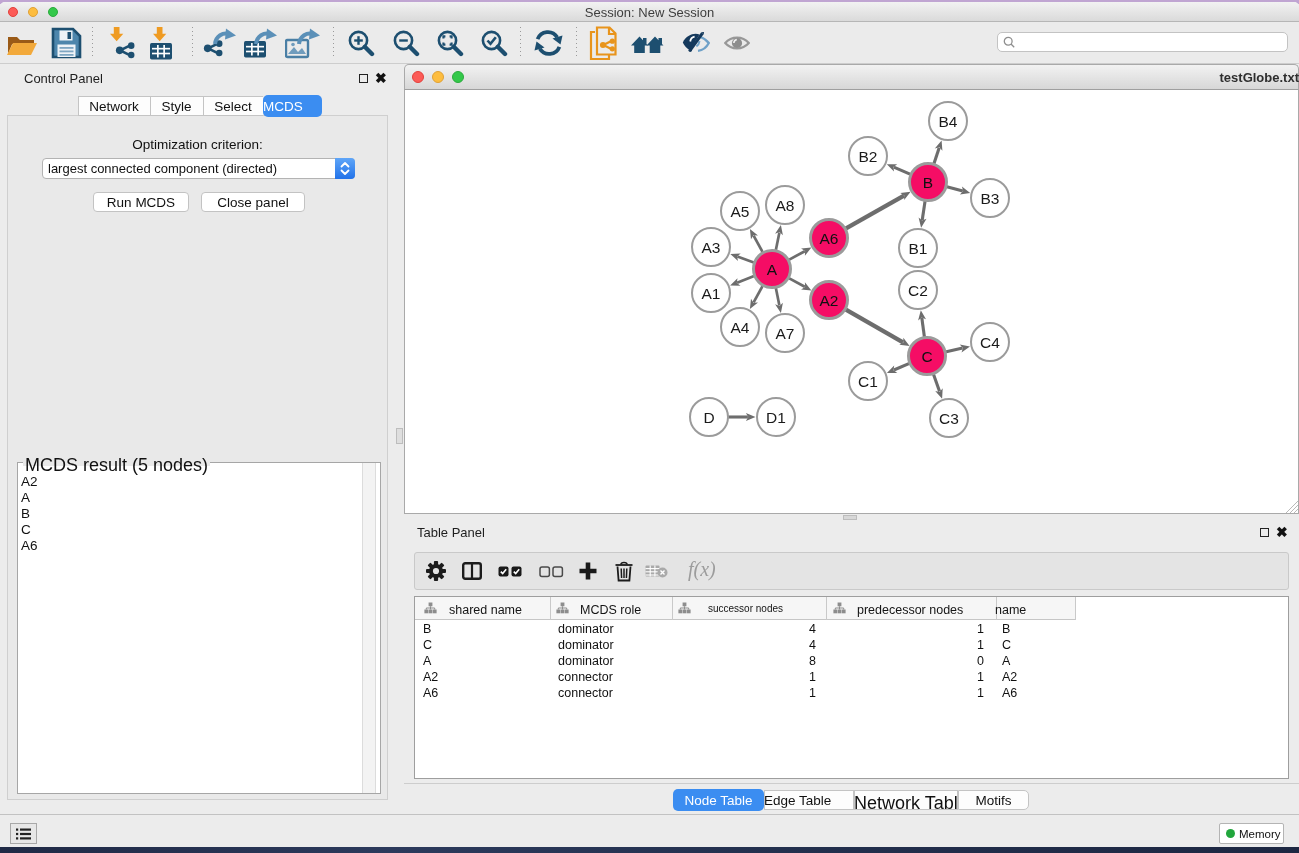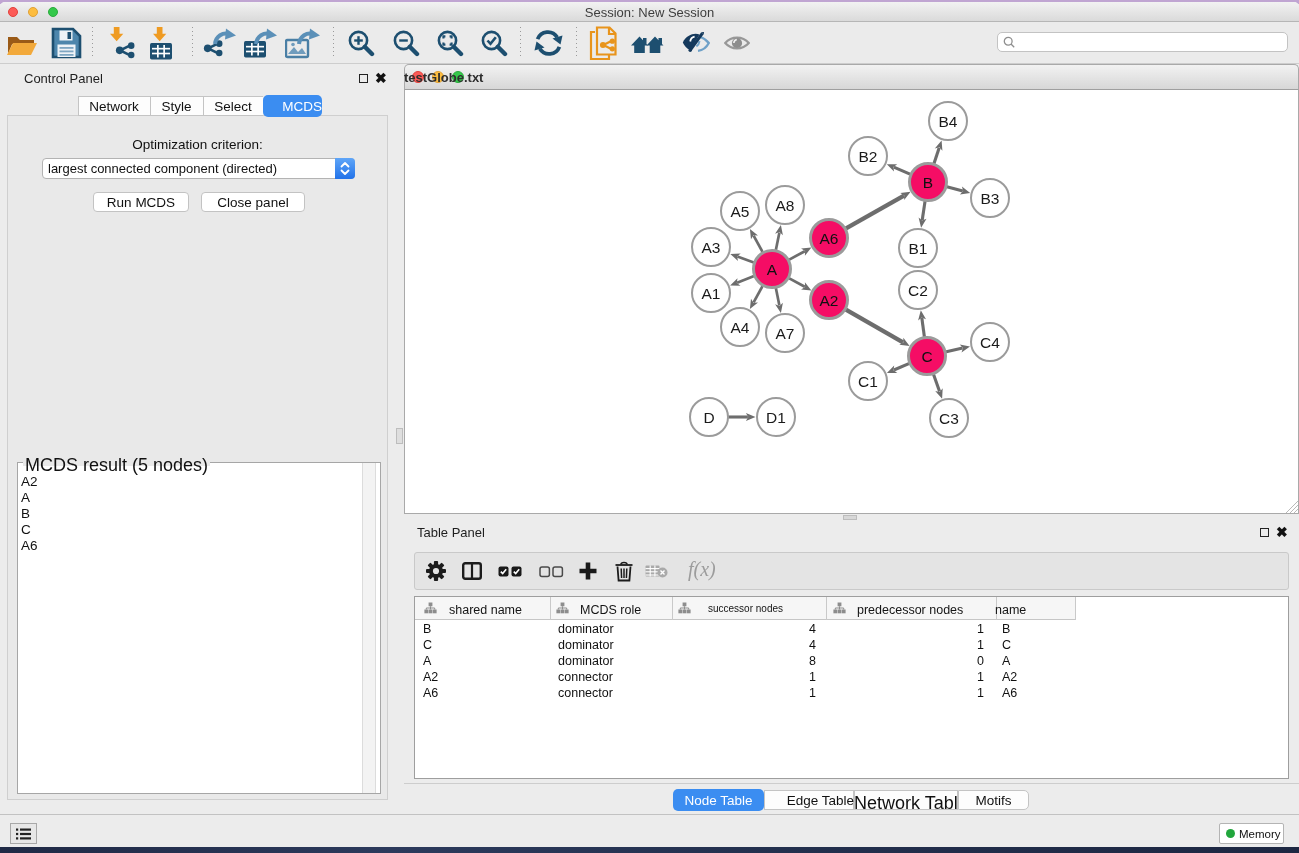--- a/index.html
+++ b/index.html
@@ -178,21 +178,21 @@
 <div class="abs" style="left:359px;top:73.5px;width:9px;height:9px;border:1.6px solid #222"></div>
 <div class="txt" style="left:375px;top:70px;font-size:14px;font-weight:bold;color:#111">✖</div>
 <div class="abs" style="left:7px;top:115px;width:381px;height:685px;background:#e9e9e9;border:1px solid #cfcfcf"></div>
 <div class="abs" style="left:78px;top:96px;width:72px;height:20px;background:#fdfdfd;border:1px solid #c4c4c4;border-right:none"></div>
 <div class="txt" style="left:78px;top:99px;width:72px;text-align:center;font-size:13.5px;color:#111">Network</div>
 <div class="abs" style="left:150px;top:96px;width:53px;height:20px;background:#fdfdfd;border:1px solid #c4c4c4;border-right:none"></div>
 <div class="txt" style="left:150px;top:99px;width:53px;text-align:center;font-size:13.5px;color:#111">Style</div>
 <div class="abs" style="left:203px;top:96px;width:60px;height:20px;background:#fdfdfd;border:1px solid #c4c4c4;border-right:none"></div>
 <div class="txt" style="left:203px;top:99px;width:60px;text-align:center;font-size:13.5px;color:#111">Select</div>
 <div class="abs" style="left:263px;top:95px;width:59px;height:22px;background:#3b8df1;border-radius:5px"></div>
-<div class="txt" style="left:263px;top:99px;width:59px;text-align:right;font-size:13.5px;color:#fff">MCDS</div>
+<div class="txt" style="left:263px;top:99px;width:59px;text-align:left;font-size:13.5px;color:#fff">MCDS</div>
 <div class="txt" style="left:7px;top:137px;width:381px;text-align:center;font-size:13.5px;color:#111">Optimization criterion:</div>
 <div class="abs" style="left:42px;top:158px;width:313px;height:21px;background:#fff;border:1px solid #b3b3b3;border-radius:4px"></div>
 <div class="txt" style="left:48px;top:161px;font-size:13px;color:#111">largest connected component (directed)</div>
 <div class="abs" style="left:335px;top:158px;width:20px;height:21px;background:linear-gradient(#5fa6f8,#2272e9);border-radius:0 4px 4px 0"></div>
 <svg class="abs" style="left:338px;top:161px" width="14" height="15" viewBox="0 0 14 15">
     <path d="M3.5 5.5 L7 2 L10.5 5.5" fill="none" stroke="#fff" stroke-width="1.8" stroke-linecap="round" stroke-linejoin="round"></path>
     <path d="M3.5 9.5 L7 13 L10.5 9.5" fill="none" stroke="#fff" stroke-width="1.8" stroke-linecap="round" stroke-linejoin="round"></path>
   </svg>
 <div class="abs" style="left:93px;top:192px;width:96px;height:20px;background:#fff;border:1px solid #c3c3c3;border-radius:4px"></div>
 <div class="txt" style="left:93px;top:195px;width:96px;text-align:center;font-size:13.5px;color:#111">Run MCDS</div>
@@ -204,21 +204,21 @@
 <div class="txt" style="left:21px;top:474px;font-size:13.5px;color:#111">A2</div>
 <div class="txt" style="left:21px;top:490px;font-size:13.5px;color:#111">A</div>
 <div class="txt" style="left:21px;top:506px;font-size:13.5px;color:#111">B</div>
 <div class="txt" style="left:21px;top:522px;font-size:13.5px;color:#111">C</div>
 <div class="txt" style="left:21px;top:538px;font-size:13.5px;color:#111">A6</div>
 <div class="abs" style="left:396px;top:428px;width:7px;height:16px;background:#dedede;border:1px solid #bdbdbd"></div>
 <div class="abs" style="left:404px;top:64px;width:895px;height:26px;background:linear-gradient(#f2f2f2,#d7d7d7);border:1px solid #a9a9a9;border-bottom:1px solid #9f9f9f;border-radius:5px 5px 0 0"></div>
 <div class="abs" style="left:412px;top:71px;width:12px;height:12px;border-radius:50%;background:#fc5b57;border:0.5px solid #e2413c"></div>
 <div class="abs" style="left:432px;top:71px;width:12px;height:12px;border-radius:50%;background:#fdbd3f;border:0.5px solid #e0a135"></div>
 <div class="abs" style="left:452px;top:71px;width:12px;height:12px;border-radius:50%;background:#34c84a;border:0.5px solid #2bab3d"></div>
-<div class="txt" style="left:404px;top:70px;width:895px;text-align:left;font-size:13px;font-weight:bold;color:#2e2e2e">testGlobe.txt</div>
+<div class="txt" style="left:404px;top:70px;width:895px;text-align:right;font-size:13px;font-weight:bold;color:#2e2e2e">testGlobe.txt</div>
 <div class="abs" style="left:404px;top:90px;width:895px;height:424px;background:#fff;border-left:1px solid #a9a9a9;border-right:1px solid #a9a9a9;border-bottom:1px solid #a9a9a9"></div>
 <svg class="abs" style="left:1284px;top:499px" width="14" height="14" viewBox="0 0 14 14">
     <g stroke="#b9b9b9" stroke-width="1">
       <line x1="2" y1="14" x2="14" y2="2"></line>
       <line x1="6" y1="14" x2="14" y2="6"></line>
       <line x1="10" y1="14" x2="14" y2="10"></line>
     </g>
   </svg>
 <svg style="position:absolute;left:404px;top:90px" width="895" height="423" viewBox="404 90 895 423">
     <line x1="764.0" y1="254.6" x2="753.6" y2="235.6" stroke="#6d6d6d" stroke-width="2.7"></line>
@@ -447,21 +447,21 @@
 <div class="txt" style="left:1002px;top:670px;font-size:12.5px;color:#111">A2</div>
 <div class="txt" style="left:423px;top:686px;font-size:12.5px;color:#111">A6</div>
 <div class="txt" style="left:558px;top:686px;font-size:12.5px;color:#111">connector</div>
 <div class="txt" style="left:716px;top:686px;width:100px;text-align:right;font-size:12.5px;color:#111">1</div>
 <div class="txt" style="left:884px;top:686px;width:100px;text-align:right;font-size:12.5px;color:#111">1</div>
 <div class="txt" style="left:1002px;top:686px;font-size:12.5px;color:#111">A6</div>
 <div class="abs" style="left:404px;top:783px;width:895px;height:1px;background:#cdcdcd"></div>
 <div class="abs" style="left:673px;top:789px;width:91px;height:22px;background:#3b8df1;border-radius:5px"></div>
 <div class="txt" style="left:673px;top:793px;width:91px;text-align:center;font-size:13.5px;color:#fff">Node Table</div>
 <div class="abs" style="left:764px;top:790px;width:90px;height:20px;background:#fdfdfd;border:1px solid #c4c4c4;"></div>
-<div class="txt" style="left:764px;top:793px;width:90px;text-align:right;font-size:13.5px;color:#111">Edge Table</div>
+<div class="txt" style="left:764px;top:793px;width:90px;text-align:left;font-size:13.5px;color:#111">Edge Table</div>
 <div class="abs" style="left:854px;top:790px;width:104px;height:20px;background:#fdfdfd;border:1px solid #c4c4c4;"></div>
 <div class="txt" style="left:854px;top:793px;width:104px;text-align:center;font-size:18px;color:#111">Network Table</div>
 <div class="abs" style="left:958px;top:790px;width:71px;height:20px;background:#fdfdfd;border:1px solid #c4c4c4;border-radius:0 5px 5px 0"></div>
 <div class="txt" style="left:958px;top:793px;width:71px;text-align:center;font-size:13.5px;color:#111">Motifs</div>
 <div class="abs" style="left:0;top:814px;width:1299px;height:1px;background:#c2c2c2"></div>
 <div class="abs" style="left:10px;top:823px;width:27px;height:21px;background:#e7e7e7;border:1px solid #a8a8a8"></div>
 <svg class="abs" style="left:16px;top:828px" width="15" height="12" viewBox="0 0 15 12">
     <g fill="#222">
       <rect x="0" y="0.5" width="2.2" height="2.2"></rect>
       <rect x="0" y="4.9" width="2.2" height="2.2"></rect>

